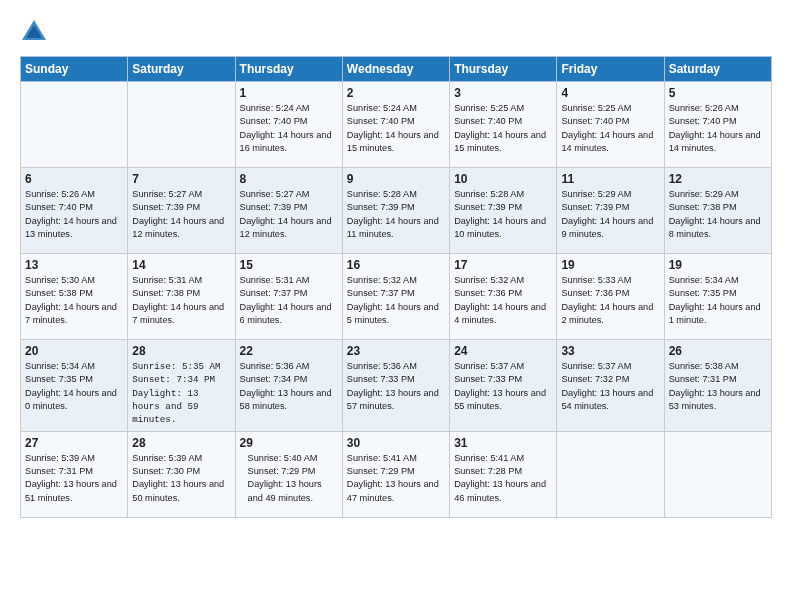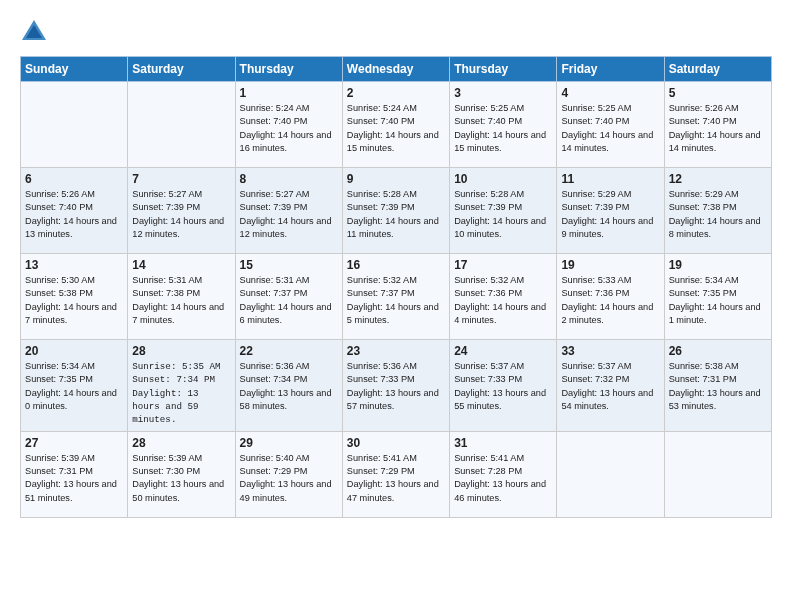--- a/index.html
+++ b/index.html
@@ -313,21 +313,21 @@
 Daylight: 13 hours and 51 minutes.</div>
           </td>
           <td>
             <span class="day-num">28</span>
             <div class="day-info" style="white-space: pre-line;">Sunrise: 5:39 AM
 Sunset: 7:30 PM
 Daylight: 13 hours and 50 minutes.</div>
           </td>
           <td>
             <span class="day-num">29</span>
-            <div class="day-info" style="white-space: pre-line;">Sunrise: 5:40 AM
+            <div class="day-info" style="white-space: pre-line; margin-left: 8px;">Sunrise: 5:40 AM
 Sunset: 7:29 PM
 Daylight: 13 hours and 49 minutes.</div>
           </td>
           <td>
             <span class="day-num">30</span>
             <div class="day-info" style="white-space: pre-line;">Sunrise: 5:41 AM
 Sunset: 7:29 PM
 Daylight: 13 hours and 47 minutes.</div>
           </td>
           <td>

